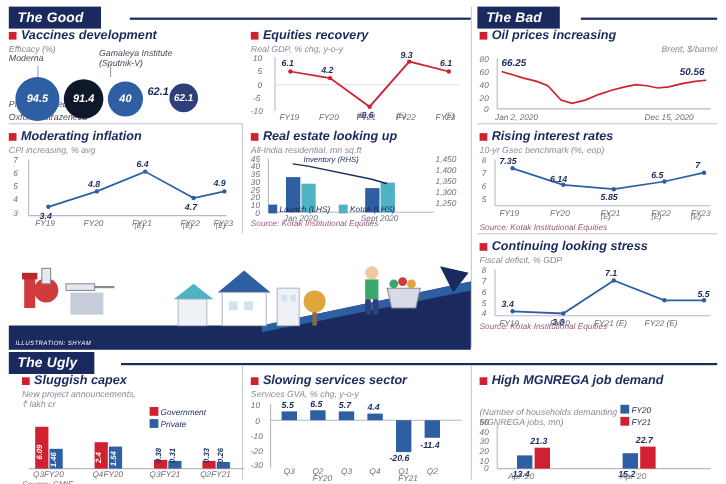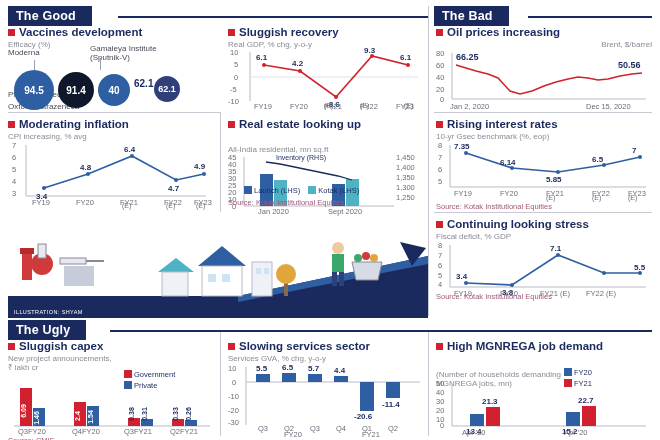--- a/index.html
+++ b/index.html
@@ -5,21 +5,21 @@
   * { box-sizing: border-box; }
   html, body { margin:0; padding:0; }
   body {
     width: 660px; height: 440px;
     font-family: "Liberation Sans", sans-serif;
     background: #ffffff;
     color: #1b1b3a;
     overflow: hidden;
     position: relative;
   }
-  .page { position:relative; width:660px; height:440px; background:#fff; }
+  .page { position:relative; width:660px; height:440px; background:#fff;font-style:italic; }
 
   
   .banner {
     position:absolute;
     background:#1b2a5e;
     color:#fff;
     font-weight:bold;
     font-size:12.5px;
     padding:3px 16px 3px 8px;
     letter-spacing:.2px;
@@ -112,21 +112,21 @@
     </div>
     <div class="vcirc" style="left:146px; top:50px; width:26px; height:26px; background:#2f3f7a; font-size:9px;">
       <span>62.1</span>
     </div>
     <div style="position:absolute; left:126px; top:52px; font-size:10px; font-weight:bold; color:#1b2a5e;">62.1</div>
   </div>
 
   <div class="panel" style="left:228px; top:26px; width:196px; height:82px;">
     <div class="hdr">
       <span class="sq"></span>
-      <span>Sluggish recovery</span>
+      <span>Equities recovery</span>
     </div>
     <div class="sub" style="margin-top:2px;">Real GDP, % chg, y-o-y</div>
     <svg width="196" height="62" viewBox="0 0 196 62">
       <g class="axislbl">
         <text x="2" y="6">10</text>
           <text x="6" y="18">5</text>
           <text x="6" y="31">0</text>
         <text x="2" y="43">-5</text>
           <text x="0" y="55">-10</text>
       </g>
@@ -202,21 +202,21 @@
     <div style="position:absolute; left:114px; top:84px; font-size:7px; color:#6c6c7a;">(E)</div>
     <div style="position:absolute; left:158px; top:84px; font-size:7px; color:#6c6c7a;">(E)</div>
     <div style="position:absolute; left:188px; top:84px; font-size:7px; color:#6c6c7a;">(E)</div>
   </div>
 
   <div class="panel" style="left:228px; top:118px; width:198px; height:96px;">
     <div class="hdr">
       <span class="sq"></span>
       <span>Real estate looking up</span>
     </div>
-    <div class="sub" style="margin-top:15px;">All-India residential, mn sq.ft</div>
+    <div class="sub" style="margin-top:2px;">All-India residential, mn sq.ft</div>
     <svg width="198" height="56" viewBox="0 0 198 56">
       <g class="axislbl">
         <text x="0" y="6">45</text>
           <text x="0" y="13">40</text>
           <text x="0" y="20">35</text>
         <text x="0" y="27">30</text>
           <text x="0" y="34">25</text>
           <text x="0" y="41">20</text>
         <text x="0" y="48">10</text>
           <text x="4" y="55">0</text>
@@ -394,21 +394,21 @@
       <polygon points="344,44 374,44 370,62 348,62" fill="#d6dbe6" stroke="#8a8a96"></polygon>
       <circle cx="352" cy="66" r="3" fill="#1b2a5e"></circle>
         <circle cx="368" cy="66" r="3" fill="#1b2a5e"></circle>
       <circle cx="350" cy="40" r="4" fill="#3aa86a"></circle>
         <circle cx="358" cy="38" r="4" fill="#d13a3a"></circle>
       <circle cx="366" cy="40" r="4" fill="#e0a63c"></circle>
       <text x="6" y="96" style="font-size:5.5px; fill:#ffffff; letter-spacing:.4px;">ILLUSTRATION: SHYAM</text>
     </svg>
   </div>
 
-  <div class="panel" style="left:8px; top:340px; width:208px; height:96px;">
+  <div class="panel" style="left:20px; top:340px; width:208px; height:96px;">
     <div class="hdr">
       <span class="sq"></span>
       <span>Sluggish capex</span>
     </div>
     <div class="sub" style="margin-top:2px; white-space:pre-line;">New project announcements,
 ₹ lakh cr</div>
     <div class="legend" style="position:absolute; left:116px; top:30px; flex-direction:column; align-items:flex-start; gap:2px;">
       <span><i style="background:#d1202f"></i><span>Government</span></span>
       <span><i style="background:#2e5fa3"></i><span>Private</span></span>
     </div>

